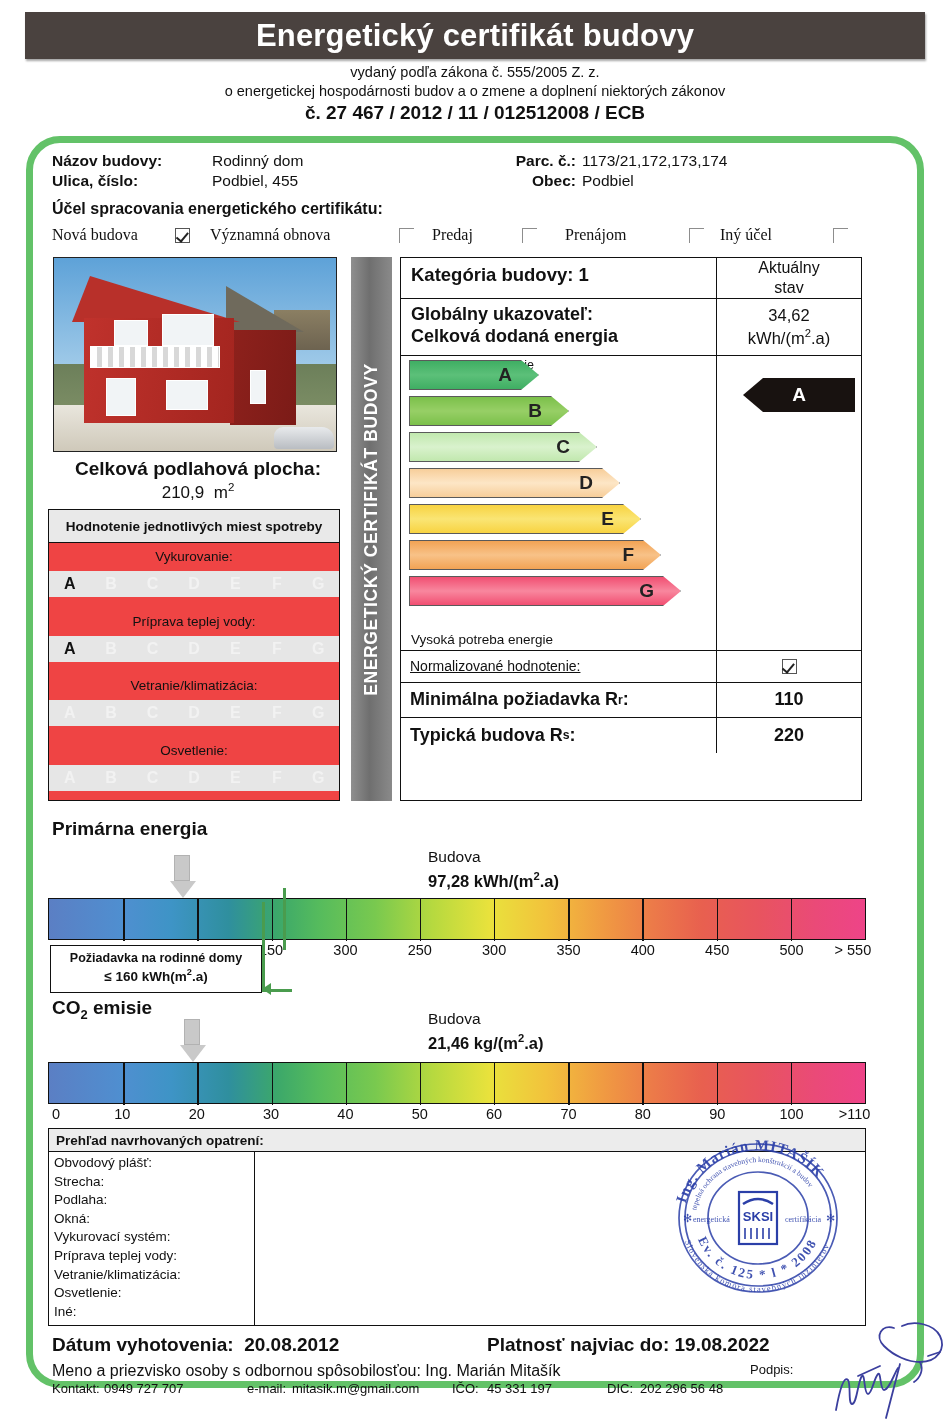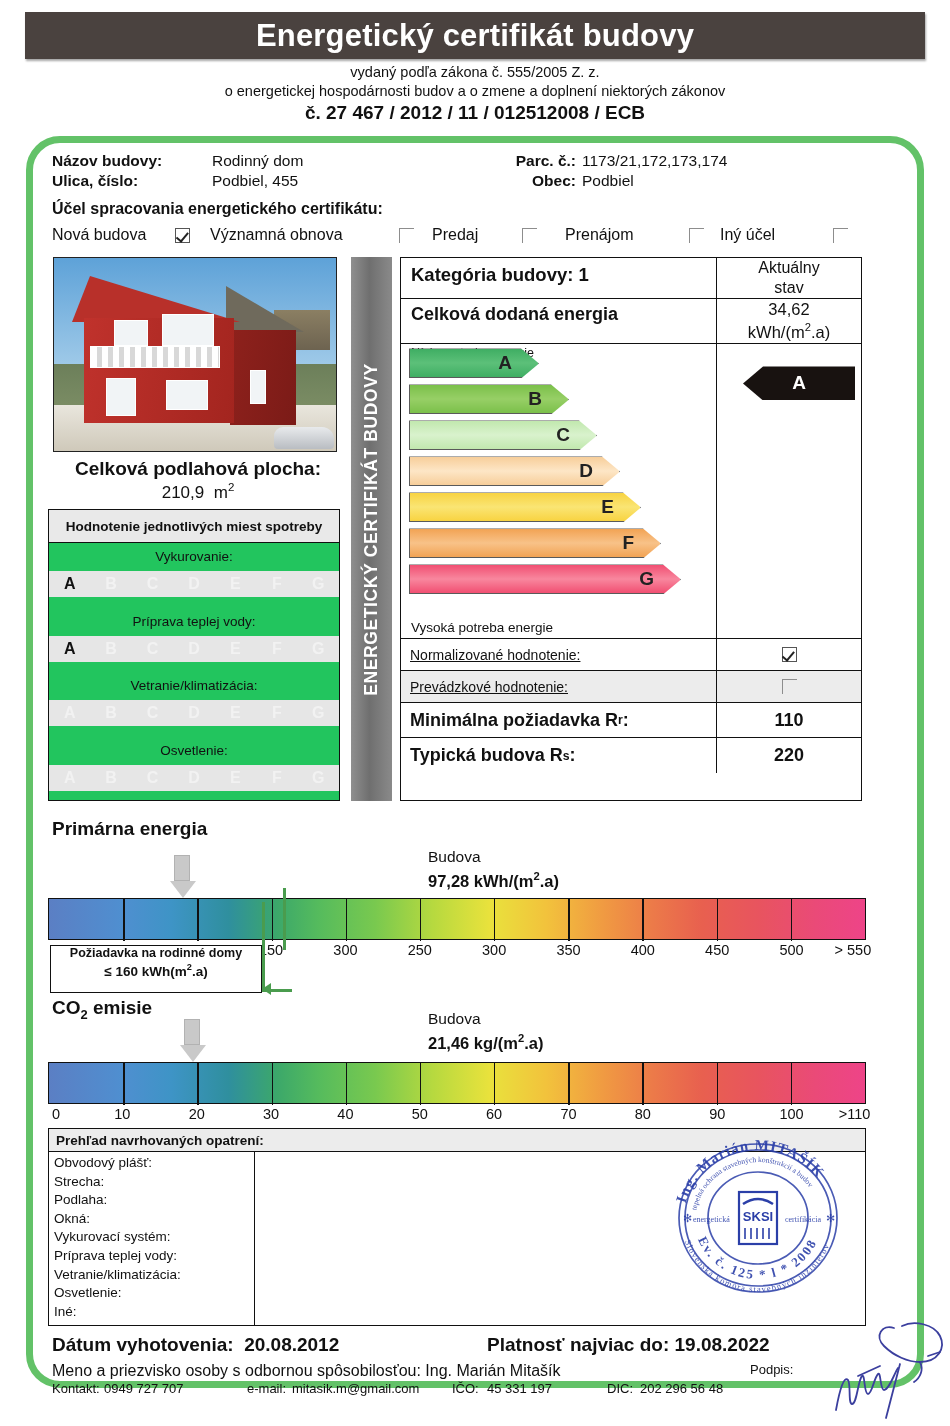--- a/index.html
+++ b/index.html
@@ -27,21 +27,21 @@
     border:7px solid #63c268; border-radius:34px;
   }
 
   
   .idblock{ position:absolute; left:52px; top:152px; width:860px; font-size:15.5px; }
   .row{ display:flex; height:20px; align-items:baseline; }
   .lbl{ font-weight:bold; }
   .c1{ width:160px; } .c2{ width:250px; }
   .c3{ text-align:right; width:120px; padding-right:6px;}
   .purpose{ position:absolute; left:52px; top:200px; font-size:16px; font-weight:bold; }
-  .purrow{ position:absolute; left:52px; top:226px; width:860px; height:22px; font-size:16px; }
+  .purrow{ position:absolute; left:52px; top:226px; width:860px; height:22px; font-size:16px;font-family:Liberation Serif, serif; }
   .purrow span.pl{ position:absolute; white-space:nowrap; }
 
   .cbx{ position:absolute; width:15px; height:15px; top:2px; }
   .cbx.off{ border-left:1.6px solid #8d8d8d; border-top:1.6px solid #8d8d8d; }
   .cbx.on{ border:1.3px solid #555; }
   .cbx.on:after{
     content:""; position:absolute; left:2.5px; top:1px; width:5px; height:9.5px;
     border:solid #222; border-width:0 2.2px 2.2px 0; transform:rotate(40deg);
   }
 
@@ -73,21 +73,21 @@
          border:1px solid #fff; }
   .car{ position:absolute; right:2px; bottom:2px; width:60px; height:22px;
         border-radius:9px 12px 4px 4px; background:linear-gradient(#e8eaec,#b9bdc2); }
 
   .area-t{ position:absolute; left:53px; top:458px; width:290px; text-align:center;
            font-size:19px; font-weight:bold; }
   .area-v{ position:absolute; left:53px; top:481px; width:290px; text-align:center; font-size:17px; }
 
   
   .ltab{ position:absolute; left:48px; top:509px; width:292px; height:292px;
-         border:1.6px solid #111; background:#22c55e; }
+         border:1.6px solid #111; background:#ef4444; }
   .ltab-h{ height:33px; background:#e9e9e9; border-bottom:1.6px solid #111;
            display:flex; align-items:center; justify-content:center;
            font-size:13.5px; font-weight:bold; }
   .lrow{ height:64.5px; position:relative; }
   .lrow .cap{ position:absolute; left:0; top:6px; width:100%; text-align:center; font-size:13.5px; }
   .scale{ position:absolute; left:0; top:28px; width:100%; height:26px; background:#e6e6e6;
           display:flex; align-items:center; }
   .scale i{ flex:1; text-align:center; font-style:normal; font-size:16px;
             font-weight:bold; color:#f2f2f2; }
   .scale i.sel{ color:#111; }
@@ -153,21 +153,21 @@
   .axis span{ position:absolute; top:0; transform:translateX(-50%); white-space:nowrap; }
   .arrowdown{ position:absolute; width:24px; }
   .arrowdown .stem{ width:16px; height:26px; background:#c9c9c9;
                     border:1px solid #b2b2b2; margin:0 auto; }
   .arrowdown .head{ width:0; height:0; border-left:13px solid transparent;
                     border-right:13px solid transparent; border-top:17px solid #c9c9c9; }
   .budlbl{ position:absolute; font-size:15.5px; }
   .budval{ position:absolute; font-size:16.5px; font-weight:bold; }
 
   .callout{ position:absolute; left:50px; top:945px; width:212px; height:48px;
-            border:1.6px solid #111; background:#fff; text-align:center; }
+            border:1.6px solid #111; background:#fff; text-align:center; padding-top:5px; }
   .callout .l1{ font-size:12.5px; font-weight:bold; }
   .callout .l2{ font-size:13.5px; font-weight:bold; margin-top:2px; }
   .elbow{ position:absolute; left:262px; top:902px; width:30px; height:90px;
           border-left:3px solid #4a9c4e; border-bottom:3px solid #4a9c4e; }
   .elbow:before{ content:""; position:absolute; left:-3px; bottom:-5.5px;
                  width:0; height:0; border-top:6px solid transparent;
                  border-bottom:6px solid transparent; border-right:9px solid #4a9c4e; }
   .vline160{ position:absolute; left:283px; top:888px; width:3px; height:62px; background:#4a9c4e; }
 
   
@@ -327,20 +327,21 @@
       <div class="akt">
         <div>Aktuálny</div>
         <div>stav</div>
       </div>
     </div>
   </div>
 
   <div class="rr">
     <div class="rc-l">
       <div class="glob">
+        <div>Globálny ukazovateľ:</div>
         <div>Celková dodaná energia</div>
       </div>
     </div>
     <div class="rc-r">
       <div class="globv">
         <div>34,62</div>
         <div><span>kWh/(m</span><sup>2</sup><span>.a)</span></div>
       </div>
     </div>
   </div>
@@ -380,26 +381,20 @@
     </div>
   </div>
 
   <div class="rr rr-sm">
     <div class="rc-l">Normalizované hodnotenie:</div>
     <div class="rc-r">
       <span class="cbx on" style="position:relative;top:0;display:inline-block"></span>
     </div>
   </div>
 
-  <div class="rr rr-sm alt">
-    <div class="rc-l">Prevádzkové hodnotenie:</div>
-    <div class="rc-r">
-      <span class="cbx off" style="position:relative;top:0;display:inline-block"></span>
-    </div>
-  </div>
 
   <div class="rr rr-b">
     <div class="rc-l"><span>Minimálna požiadavka R</span><sub>r</sub>:</div>
     <div class="rc-r">110</div>
   </div>
 
   <div class="rr rr-b last">
     <div class="rc-l"><span>Typická budova  R</span><sub>s</sub>:</div>
     <div class="rc-r">220</div>
   </div>

